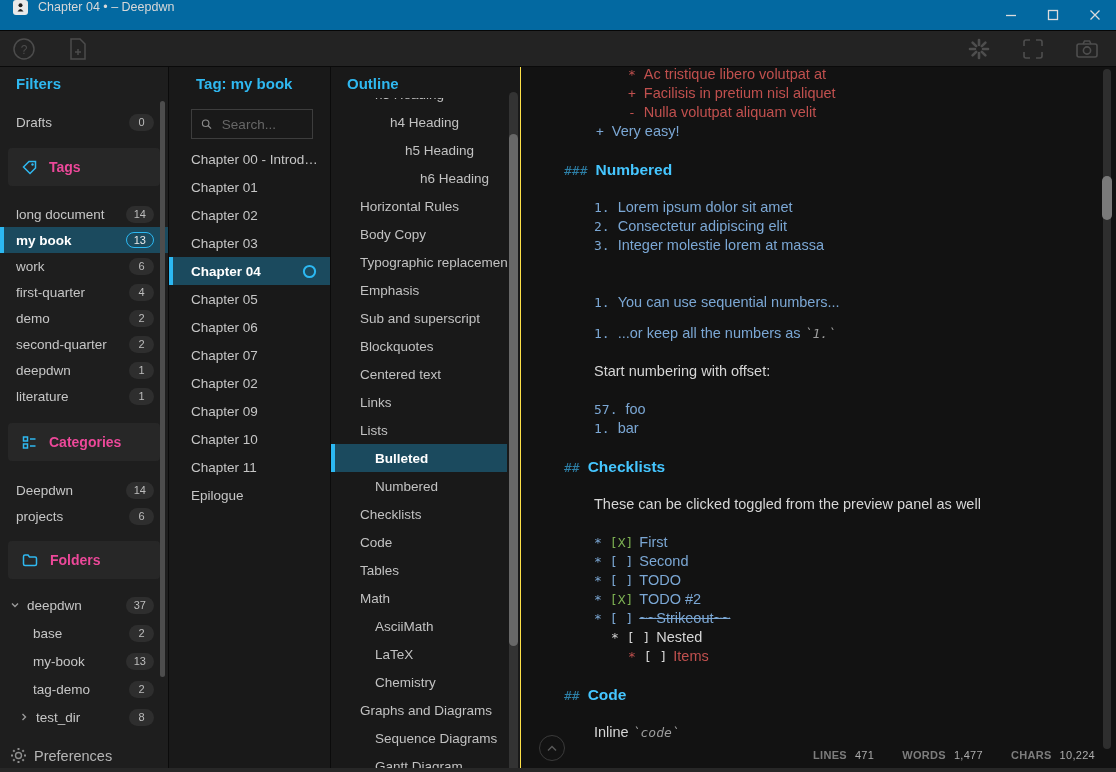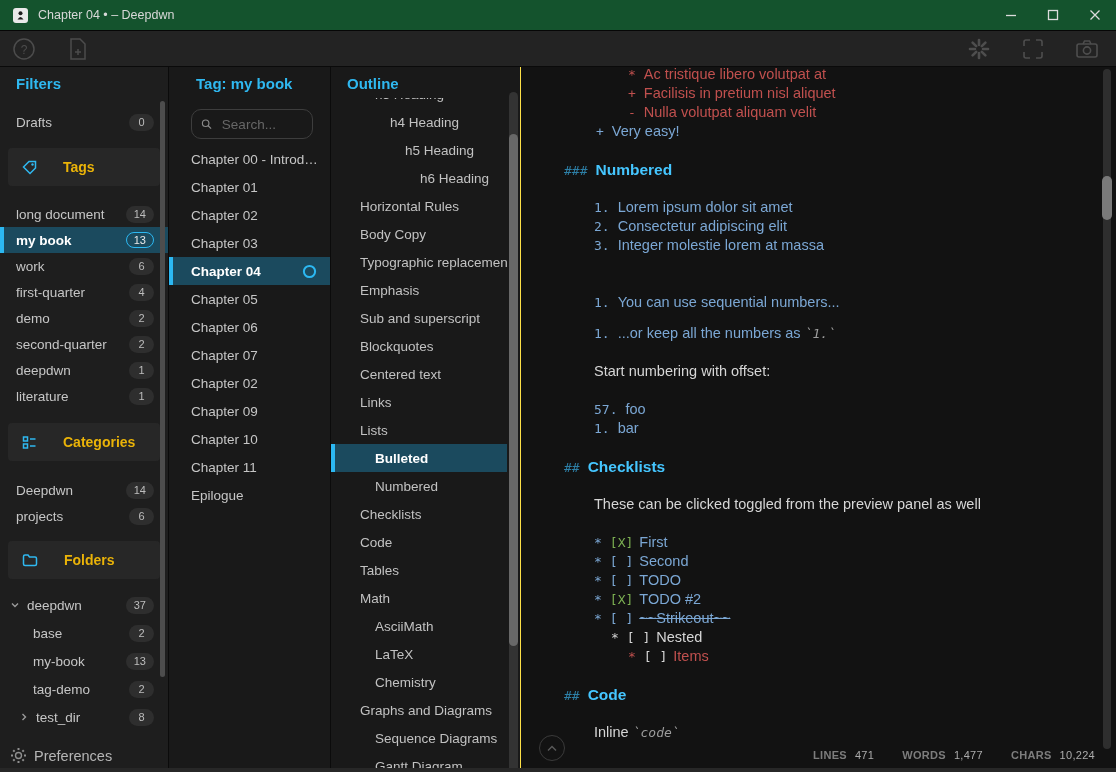--- a/index.html
+++ b/index.html
@@ -1,21 +1,21 @@
 <!DOCTYPE html>
 <html><head>
 <meta charset="utf-8">
 <style>
   html,body{margin:0;padding:0;background:#000;}
   #app{position:relative;width:1116px;height:772px;overflow:hidden;background:#131313;
        font-family:"Liberation Sans",sans-serif;-webkit-font-smoothing:antialiased;}
 
   
-  .titlebar{position:absolute;left:0;top:0;width:1116px;height:30px;background:#14532d;
-            border-bottom:1px solid #060606;display:flex;align-items:center;z-index:40;}
+  .titlebar{position:absolute;left:0;top:0;width:1116px;height:30px;background:#0369a1;
+            border-bottom:1px solid #060606;display:flex;align-items:flex-start;z-index:40;}
   .app-icon{width:15px;height:15px;margin-left:13px;background:#e9e9e9;border-radius:3px;
             display:flex;align-items:center;justify-content:center;}
   .title-text{margin-left:10px;font-size:12.5px;color:#d8d8d8;}
   .win-controls{margin-left:auto;display:flex;height:30px;}
   .win-btn{width:42px;height:30px;display:flex;align-items:center;justify-content:center;cursor:pointer;}
 
   
   .toolbar{position:absolute;left:0;top:31px;width:1116px;height:35px;background:#232323;
            border-bottom:1px solid #0a0a0a;display:flex;align-items:center;z-index:39;}
   .tb-btn{width:30px;height:30px;display:flex;align-items:center;justify-content:center;cursor:pointer;}
@@ -38,38 +38,38 @@
        color:#c6c6c6;cursor:pointer;}
   .row .lbl{flex:1;white-space:nowrap;overflow:hidden;}
   .badge{background:#2e2e2e;color:#bdbdbd;font-size:11px;line-height:17px;padding:0 8px;
          border-radius:10px;min-width:9px;text-align:center;}
   .row.sel{background:#1b4a5e;border-left:4px solid #2cb8f2;padding-left:12px;
            color:#fff;font-weight:bold;}
   .row.sel .badge{background:transparent;border:1.5px solid #2cb8f2;color:#e8e8e8;
                   line-height:14px;padding:0 7px;font-weight:normal;}
   .chev{width:14px;display:flex;align-items:center;margin-right:3px;}
 
-  .sec{display:flex;align-items:center;gap:26px;height:38px;margin:0 8px;padding:0 14px;
-       background:#272727;border-radius:4px;color:#eab308;font-weight:bold;font-size:14px;cursor:pointer;}
+  .sec{display:flex;align-items:center;gap:12px;height:38px;margin:0 8px;padding:0 14px;
+       background:#272727;border-radius:4px;color:#ec4899;font-weight:bold;font-size:14px;cursor:pointer;}
 
   #drafts-row{margin-top:12px;}
   #sec-tags{margin-top:13px;}
   #tag-list{margin-top:15px;}
   #sec-categories{margin-top:14px;}
   #cat-list{margin-top:16px;}
   #sec-folders{margin-top:12px;}
   #folder-list{margin-top:12px;}
   #folder-list .row{height:28px;}
 
   #prefs{position:absolute;left:10px;bottom:8px;display:flex;align-items:center;gap:7px;
          font-size:14.5px;color:#b5b5b5;cursor:pointer;}
 
   
   .search{display:flex;align-items:center;gap:8px;margin:12px 18px 0 22px;height:28px;
-          border:1px solid #3d3d3d;border-radius:10px;padding:0 9px;}
+          border:1px solid #3d3d3d;border-radius:0;padding:0 9px;}
   .search input{background:transparent;border:none;outline:none;color:#c8c8c8;
                 font-size:13.5px;width:100%;font-family:"Liberation Sans",sans-serif;}
   .search input::placeholder{color:#676767;}
 
   #chapter-list{margin-top:6px;}
   #chapter-list .row{height:28px;padding-left:22px;}
   #chapter-list .row.sel{padding-left:18px;}
 
   
   .outline-head{position:absolute;left:0;top:0;right:12px;height:23px;background:#191919;

